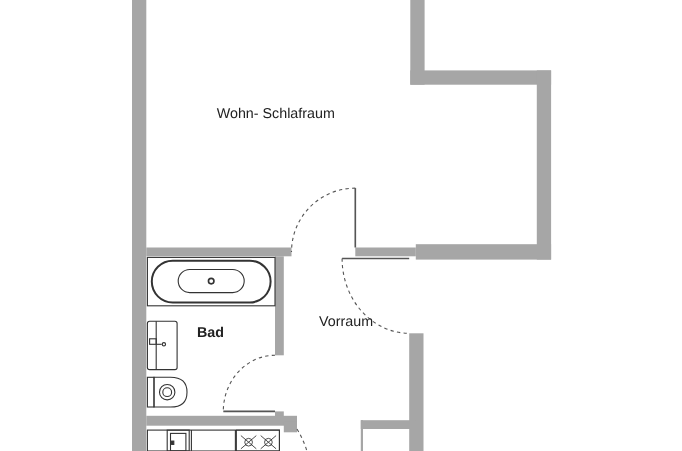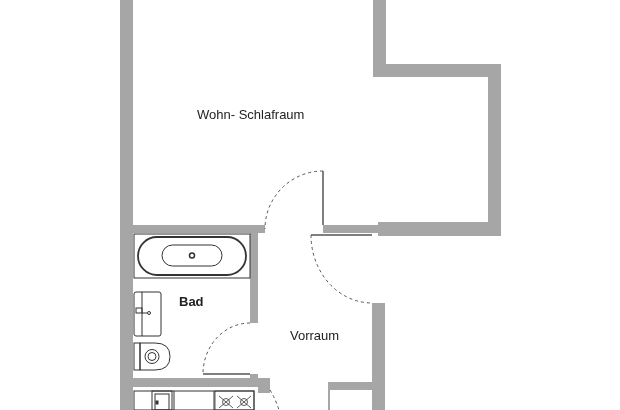--- a/index.html
+++ b/index.html
@@ -96,15 +96,15 @@
   <g fill="none" stroke="#555555">
     <line x1="203" y1="374" x2="250" y2="374" stroke-width="1.5"></line>
     <path d="M250 323 A47 51 0 0 0 203 374" stroke-width="1" stroke-dasharray="3,3"></path>
   </g>
 
   <g fill="none" stroke="#555555">
     <path d="M270 390 Q276 400 279 410" stroke-width="1" stroke-dasharray="3,3"></path>
   </g>
 </svg>
 
-<div class="label" style="left:197px; top:107px;">Wohn- Schlafraum</div>
+<div class="label" style="left:197px; top:95px;">Wohn- Schlafraum</div>
 <div class="label" style="left:179px; top:294px;font-weight:bold;">Bad</div>
-<div class="label" style="left:290px; top:284px;margin-top:44px;">Vorraum</div>
+<div class="label" style="left:290px; top:284px;">Vorraum</div>
 
 </body></html>

